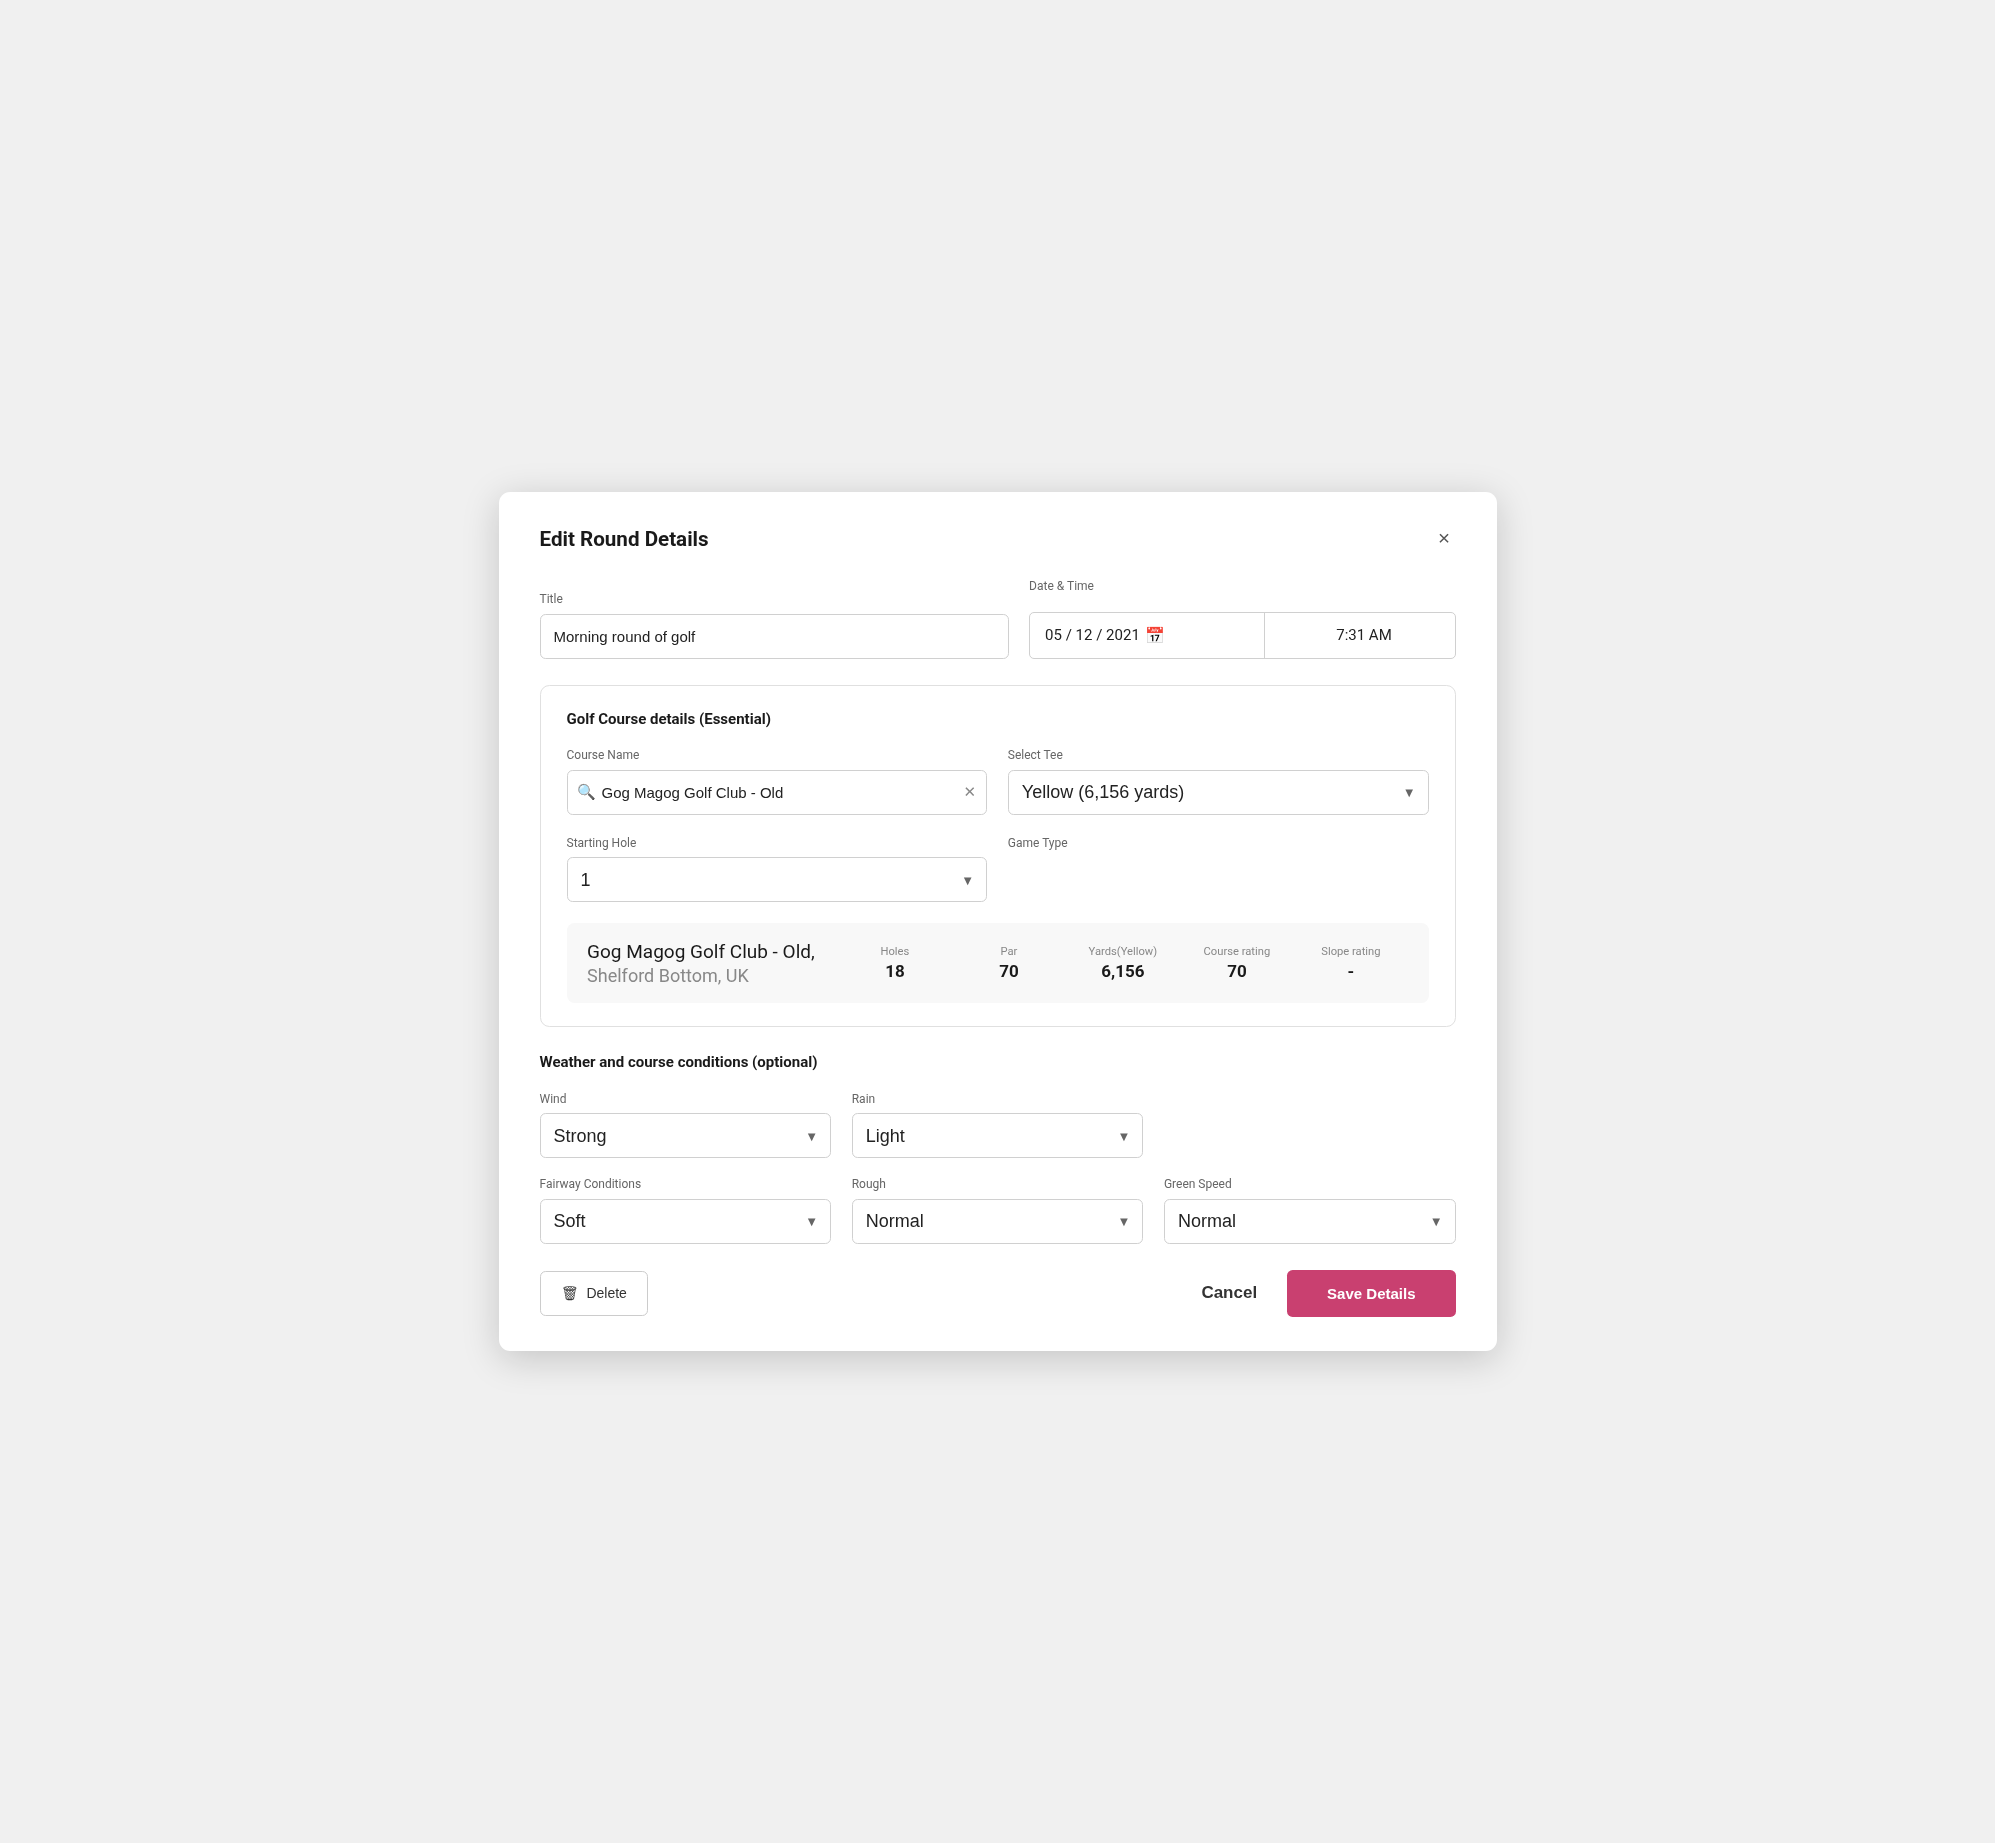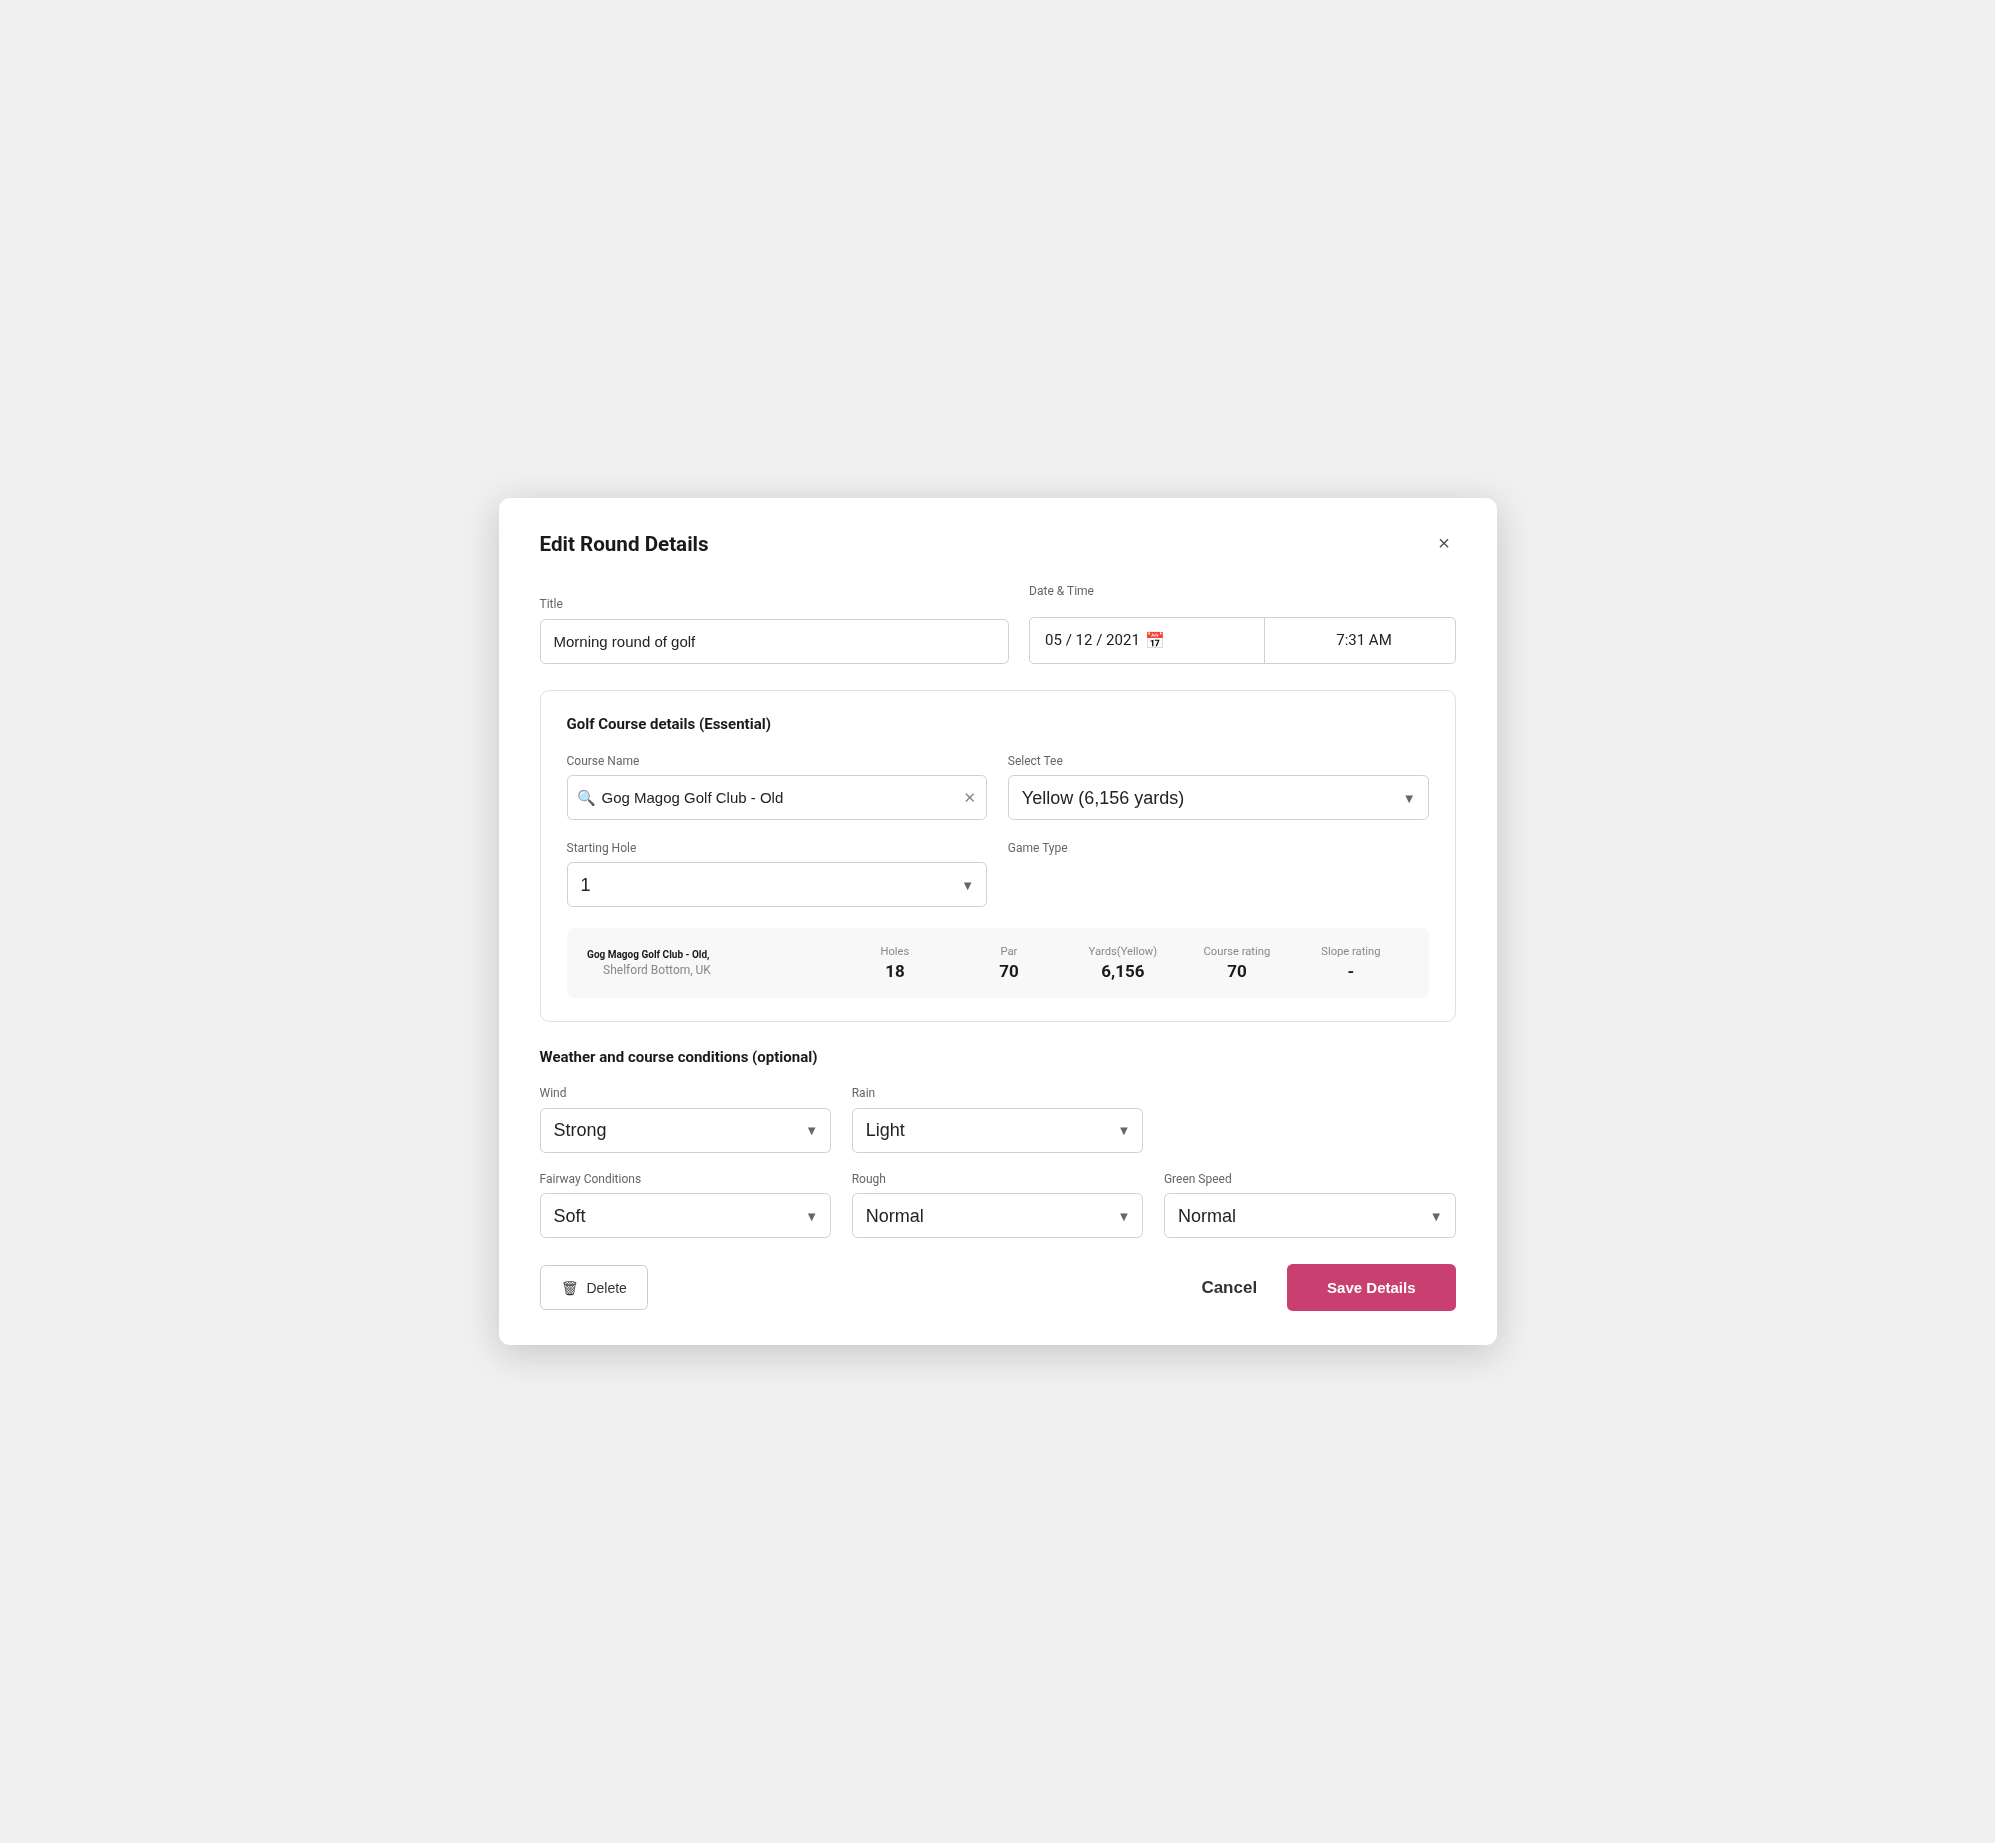--- a/index.html
+++ b/index.html
@@ -194,29 +194,28 @@
       border-radius: 7.5px;
       padding: 17px 20.6px;
       display: flex;
       align-items: center;
       gap: 0;
     }
     .course-name-block {
       flex: 2.2;
     }
     .course-name-bold {
-      font-size: 10px;
-      font-weight: 700;
+      font-size: 19px;
+      font-weight: 400;
       color: #1a1a1a;
     }
     .course-location {
-      font-size: 12px;
+      font-size: 18px;
       color: #888;
       margin-top: 2.8px;
-      margin-left: 16px;
     }
     .course-stat {
       flex: 1;
       text-align: center;
     }
     .course-stat-label {
       font-size: 11.2px;
       color: #888;
       margin-bottom: 3.7px;
     }

